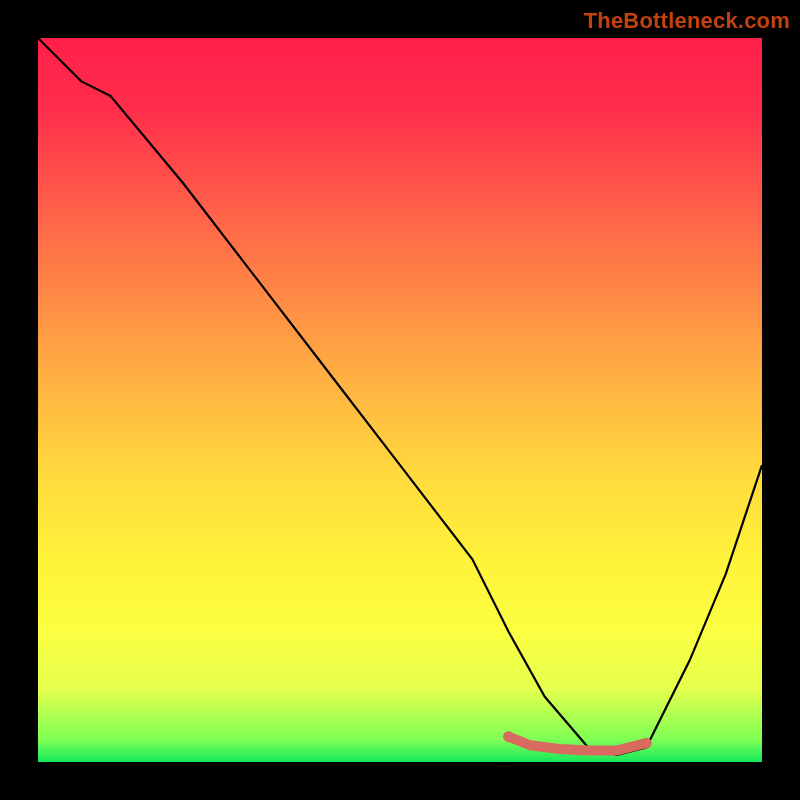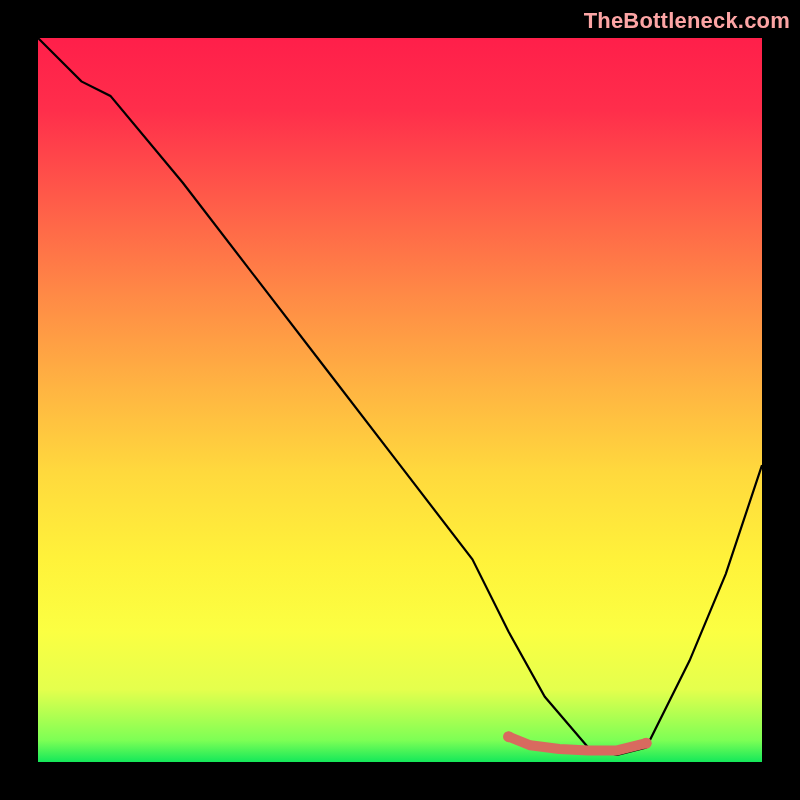--- a/index.html
+++ b/index.html
@@ -36,21 +36,21 @@
       #fff23a 72%,
       #fbff42 82%,
       #e4ff4d 90%,
       #7dff55 97%,
       #14e85a 100%);
   }
   .watermark {
     position: absolute;
     top: 8px;
     right: 10px;
-    color: #fca5a5;
+    color: #c2410c;
     font-size: 22px;
     font-weight: 600;
     letter-spacing: 0.2px;
     z-index: 5;
   }
   svg.overlay {
     position: absolute;
     left: 0;
     top: 0;
     width: 800px;

